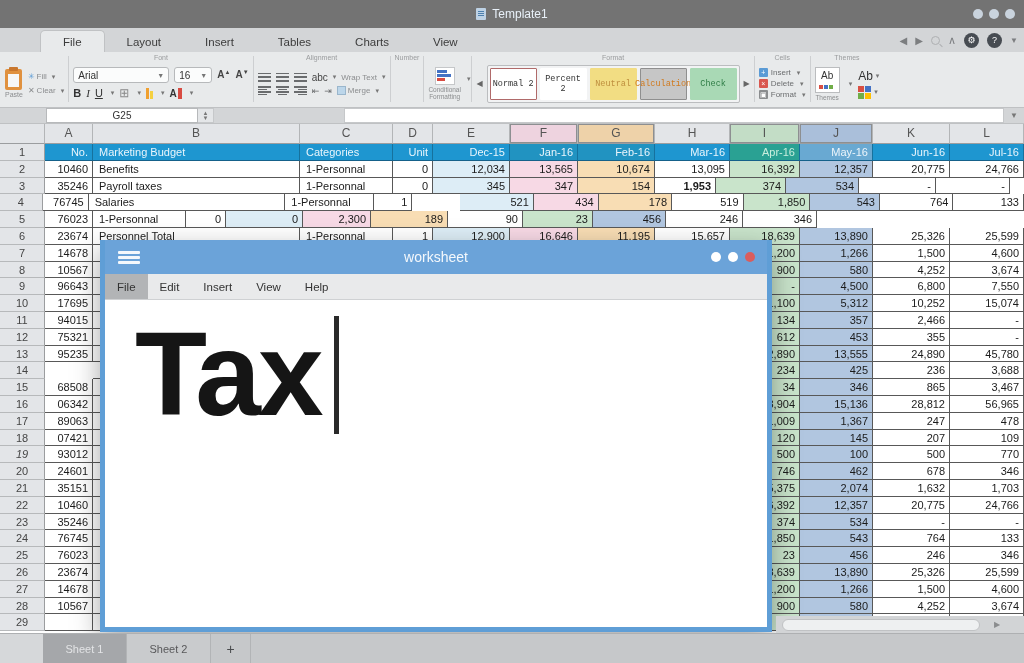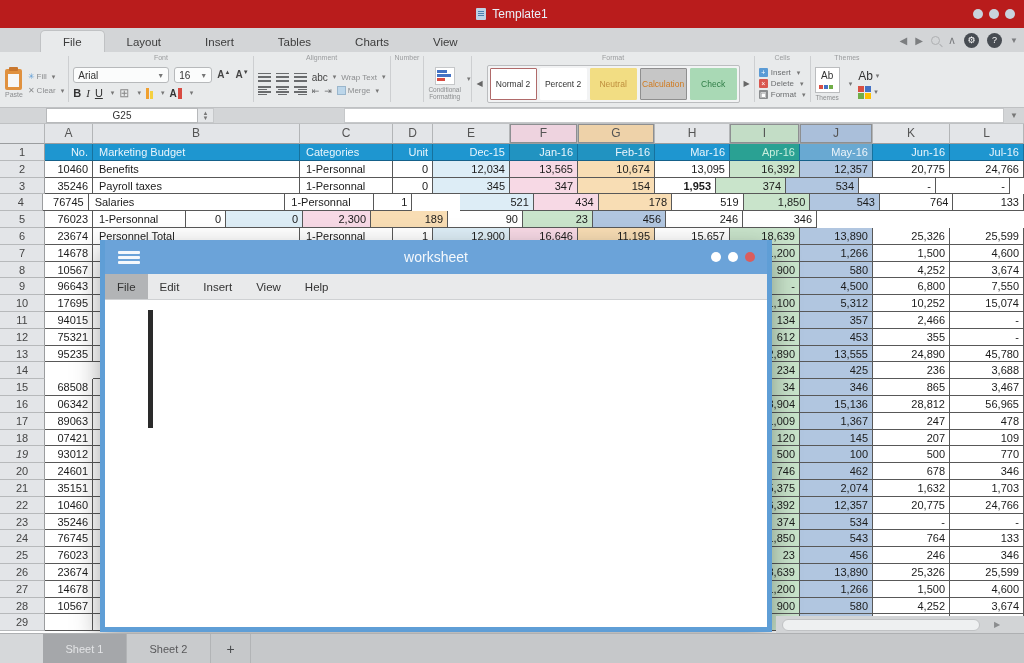--- a/index.html
+++ b/index.html
@@ -1,21 +1,21 @@
 <!DOCTYPE html>
 <html><head>
 <meta charset="utf-8">
 <style>
   *{box-sizing:border-box;margin:0;padding:0;}
   html,body{width:1024px;height:663px;overflow:hidden;}
   body{font-family:"Liberation Sans",sans-serif;background:#fff;}
   .app{position:relative;width:1024px;height:663px;background:#fff;overflow:hidden;}
 
   
-  .titlebar{height:28px;background:#b91c1c;display:flex;align-items:center;justify-content:center;position:relative;color:#e9f1f9;font-size:12px;}
+  .titlebar{height:28px;background:#737373;display:flex;align-items:center;justify-content:center;position:relative;color:#e9f1f9;font-size:12px;}
   .doc-icon{display:inline-block;width:10px;height:12px;background:#bed2e5;border-radius:1px;margin-right:6px;position:relative;}
   .doc-icon:after{content:"";position:absolute;left:2px;top:3px;width:6px;height:1px;background:#4d80ae;box-shadow:0 2px 0 #4d80ae,0 4px 0 #4d80ae;}
   .win-dots{position:absolute;right:9px;top:9px;display:flex;gap:6px;}
   .win-dot{width:10px;height:10px;border-radius:50%;background:#c9d3dd;}
 
   
   .tabbar{height:24px;background:#d3d5d7;display:flex;align-items:flex-end;position:relative;}
   .tabs{display:flex;align-items:flex-end;margin-left:40px;}
   .tab{height:20px;line-height:20px;padding:0 22px;font-size:11.5px;color:#3c3c3c;}
   .tab.active{background:#e8eaeb;border:1px solid #c0c2c4;border-bottom:none;border-radius:5px 5px 0 0;height:22px;line-height:22px;}
@@ -66,21 +66,21 @@
   .cf-wrap{display:flex;flex-direction:column;align-items:center;justify-content:center;gap:1px;}
   .cf-icon{width:20px;height:18px;background:#fff;border:1px solid #c5c7c9;display:flex;flex-direction:column;justify-content:center;gap:1px;padding:1px;}
   .cf-icon i{display:block;height:3px;}
   .cf-icon i:nth-child(1){width:10px;background:#4472c4;}
   .cf-icon i:nth-child(2){width:14px;background:#4472c4;}
   .cf-icon i:nth-child(3){width:8px;background:#d84b42;}
   .cf-lbl{font-size:6.5px;color:#8b8d8f;text-align:center;line-height:1.1;}
   .gal-wrap{display:flex;align-items:center;gap:4px;}
   .gal-arrow{font-size:8px;color:#666;}
   .style-gallery{display:flex;gap:3px;background:#f2f3f4;border:1px solid #bbbdbf;border-radius:2px;padding:2px;}
-  .style-chip{width:47px;height:32px;font-size:8.5px;display:flex;align-items:center;justify-content:center;border:1.5px solid transparent;border-radius:1px;text-align:center;}
+  .style-chip{width:47px;height:32px;font-size:8.5px;display:flex;align-items:center;justify-content:center;border:1.5px solid transparent;border-radius:1px;text-align:center;font-family:Liberation Mono, monospace;}
   .cells-col{display:flex;flex-direction:column;justify-content:center;gap:2px;}
   .cells-row{display:flex;align-items:center;gap:3px;font-size:8px;color:#6b6d6f;}
   .cells-ico{width:9px;height:9px;border-radius:1px;color:#fff;font-size:7px;line-height:9px;text-align:center;}
   .ico-insert{background:#5b9bd5;}
   .ico-delete{background:#d9574f;}
   .ico-format{background:#8a8c8e;}
   .themes-body{display:flex;align-items:center;gap:6px;}
   .theme-big{display:flex;flex-direction:column;align-items:center;gap:1px;}
   .theme-ico{width:25px;height:26px;background:#fff;border:1px solid #bbbdbf;position:relative;font-size:10px;color:#333;text-align:center;}
   .theme-ico .ab{display:block;margin-top:2px;}
@@ -916,18 +916,19 @@
     </div>
     <div class="ow-menubar" id="ow-menubar">
         <div class="ow-menu-item active">File</div>
         <div class="ow-menu-item">Edit</div>
         <div class="ow-menu-item">Insert</div>
         <div class="ow-menu-item">View</div>
         <div class="ow-menu-item">Help</div>
       </div>
     <div class="ow-content">
       <div class="tax-line">
+        <span class="tax">Tax</span>
         <span class="cursor-bar"></span>
       </div>
     </div>
   </div>
 
 </div>
 
 </body></html>

